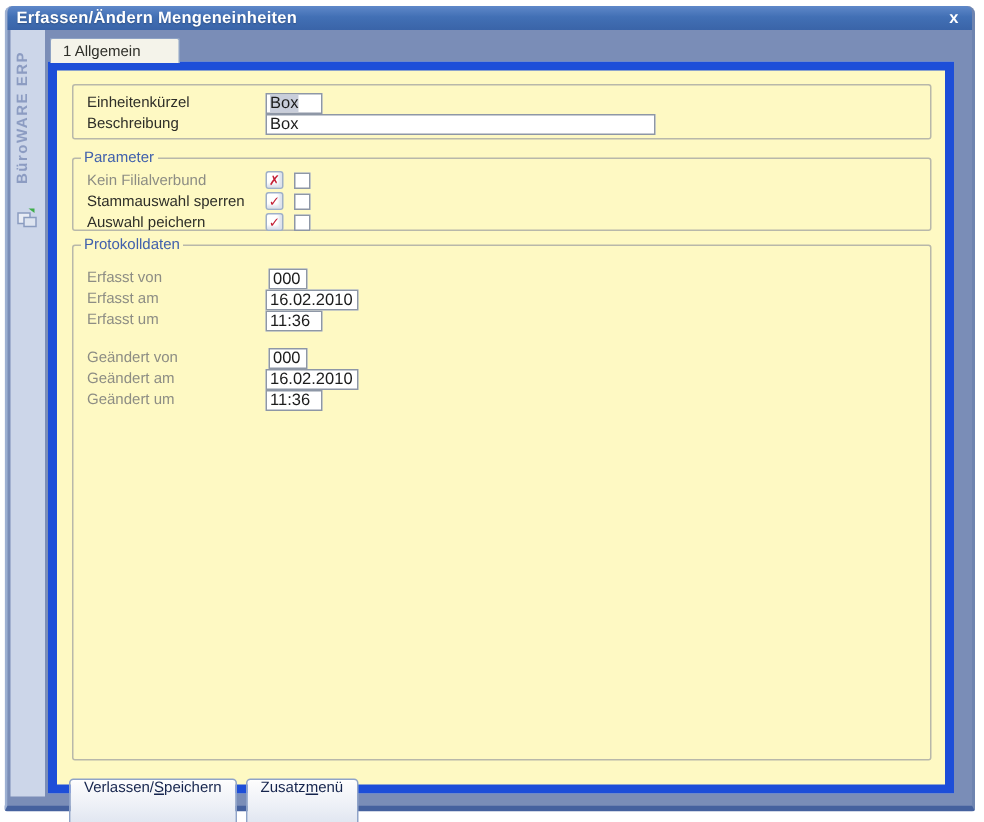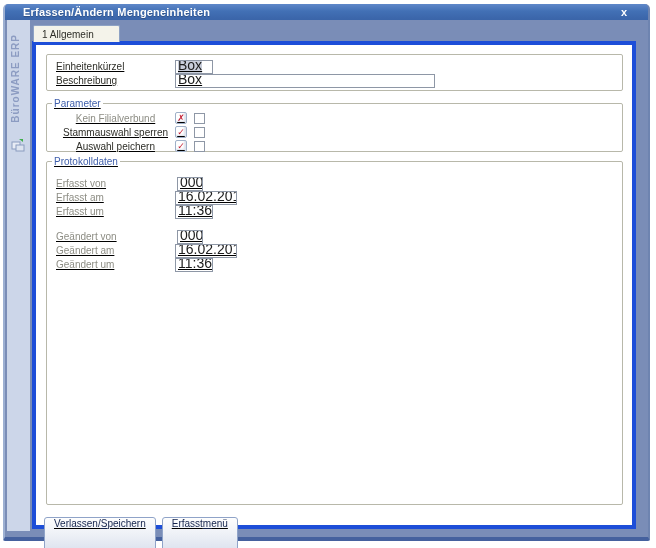--- a/index.html
+++ b/index.html
@@ -11,21 +11,21 @@
   .window{
     position:absolute;left:3px;top:4px;width:647px;height:537px;
     background:#7a8db7;
     border-left:2px solid #9db0d2;border-right:2px solid #6e84b0;border-bottom:4px solid #45619e;
     border-radius:5px 5px 2px 2px;box-sizing:border-box;
   }
   
   .titlebar{
     height:16px;background:linear-gradient(180deg,#5f88c9 0%,#4270b5 45%,#3a64a8 100%);
     border-radius:4px 4px 0 0;display:flex;align-items:center;
-    padding:0 18px;box-sizing:border-box;
+    padding:0 6px;box-sizing:border-box;
   }
   .titlebar .title{color:#ffffff;font-size:11px;font-weight:bold;letter-spacing:.2px;flex:1;
     text-shadow:0 1px 1px rgba(0,0,0,.25);white-space:nowrap;}
   .close-x{color:#ffffff;font-size:11px;font-weight:bold;padding:0 3px;cursor:default;line-height:12px;}
   
   .sidebar{
     position:absolute;left:2px;top:16px;bottom:6px;width:23px;background:#ccd6e9;
   }
   .sidebar .vtext{
     position:absolute;top:14px;left:3px;
@@ -35,48 +35,48 @@
   .sidebar .side-icon{position:absolute;top:118px;left:4px;width:14px;height:14px;}
   
   .tab{
     position:absolute;left:28px;top:21px;height:17px;
     background:#f4f3ea;border:1px solid #8ea2c4;border-bottom:none;border-radius:2px 2px 0 0;
     font-size:10px;color:#2e2e28;padding:3px 25px 0 8px;box-sizing:border-box;z-index:2;
   }
   
   .content{
     position:absolute;left:27px;top:37px;right:12px;bottom:8px;
-    background:#ffffff;border:4px solid #1d4ed8;box-sizing:border-box;text-decoration:underline;
+    background:#fef9c3;border:6px solid #1d4ed8;box-sizing:border-box;
   }
   fieldset{
     border:1px solid #b8b8aa;border-radius:2px;margin:0;padding:0;box-sizing:border-box;
     background:transparent;
   }
   legend{font-size:10px;color:#4060ac;padding:0 2px;margin-left:5px;}
   .g1{margin:9px 9px 0 10px;height:37px;padding-top:5px;}
   .g2{margin:7px 9px 0 10px;height:54px;padding-top:2px;}
   .g3{margin:4px 9px 0 10px;height:349px;padding-top:10px;}
   .frow{display:flex;align-items:center;height:13px;margin:0 0 1px 0;}
   .flabel{margin-left:9px;width:119px;font-size:10px;color:#2e2e28;flex:none;}
   .flabel.dim{color:#8d8d84;}
   .textbox{
-    background:#ffffff;border:1px solid #8e97a6;height:12px;font-size:14px;color:#1c1c1c;
+    background:#ffffff;border:1px solid #8e97a6;height:12px;font-size:11px;color:#1c1c1c;
     display:flex;align-items:flex-end;padding:0 2px;box-sizing:content-box;flex:none;overflow:hidden;
     white-space:nowrap;
   }
   .sel{background:#c9cedb;}
   .w-kurz{width:32px;}
   .w-desc{width:254px;}
   .w-user{width:20px;margin-left:2px;}
   .w-date{width:56px;}
   .w-time{width:32px;}
   .gap{height:11px;}
   
   .prow{display:flex;align-items:center;height:14px;margin:0;}
-  .plabel{margin-left:9px;width:119px;font-size:10px;color:#2e2e28;flex:none;text-align:center;}
+  .plabel{margin-left:9px;width:119px;font-size:10px;color:#2e2e28;flex:none;}
   .plabel.dim{color:#8d8d84;}
   .state-icon{
     width:10px;height:10px;background:#ffffff;border:1px solid #9fb0c8;border-radius:2px;
     font-size:9px;line-height:10px;text-align:center;font-weight:bold;color:#c42036;flex:none;
     box-shadow:inset -2px -2px 2px rgba(120,140,180,.25);
   }
   .cbox{width:9px;height:9px;background:#ffffff;border:1px solid #8e97a6;margin-left:7px;flex:none;}
   
   .btnrow{display:flex;margin:12px 0 0 8px;}
   .btn{
@@ -185,18 +185,18 @@
           <span>11:36</span>
         </div>
       </div>
     </fieldset>
 
     <div class="btnrow">
       <button class="btn">
         <span><span>Verlassen/</span><u>S</u><span>peichern</span></span>
       </button>
       <button class="btn">
-        <span><span>Erfasst</span><u>m</u><span>enü</span></span>
+        <span><span>Zusatz</span><u>m</u><span>enü</span></span>
       </button>
     </div>
 
   </div>
 </div>
 
 </body></html>

